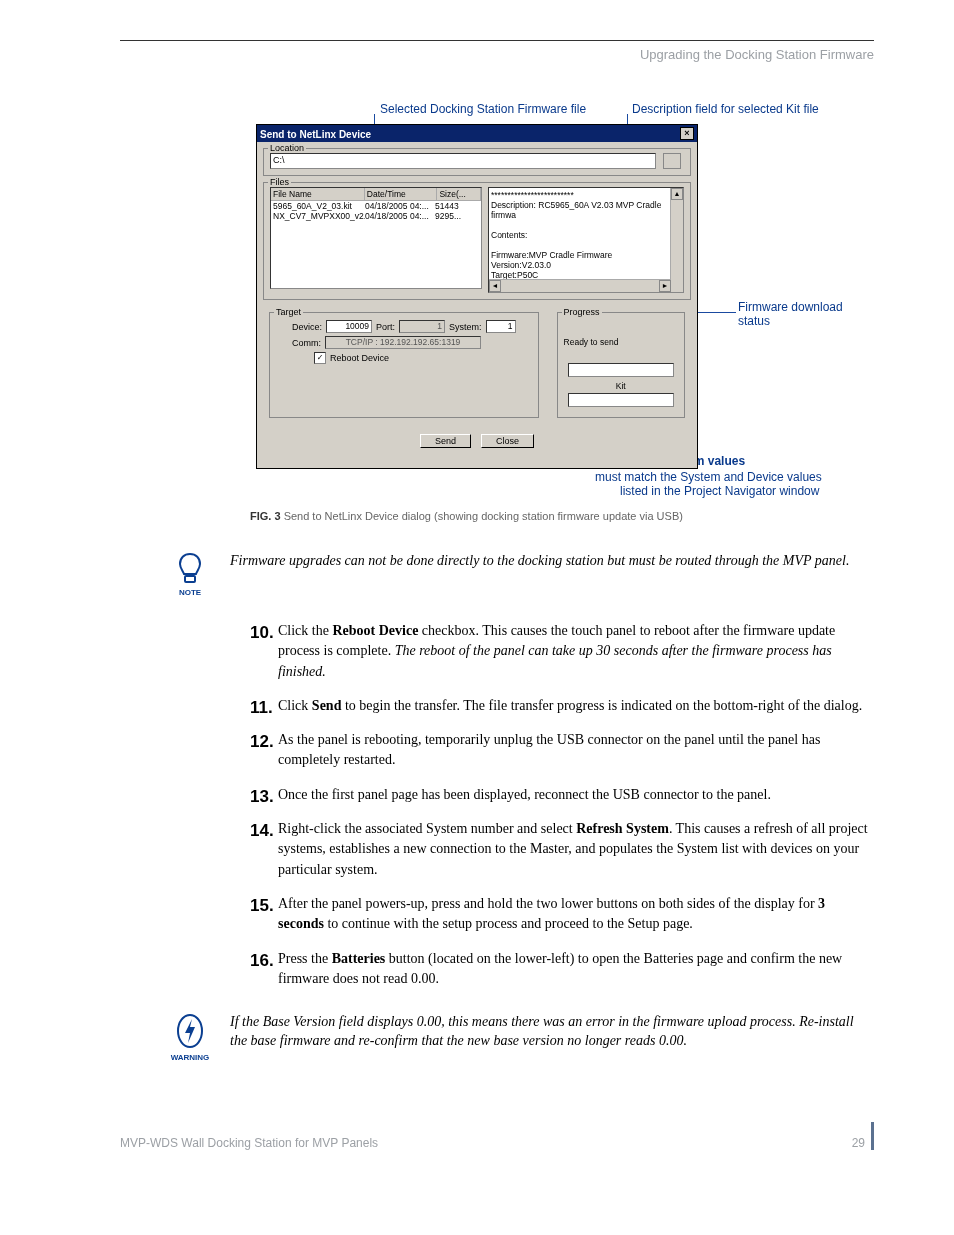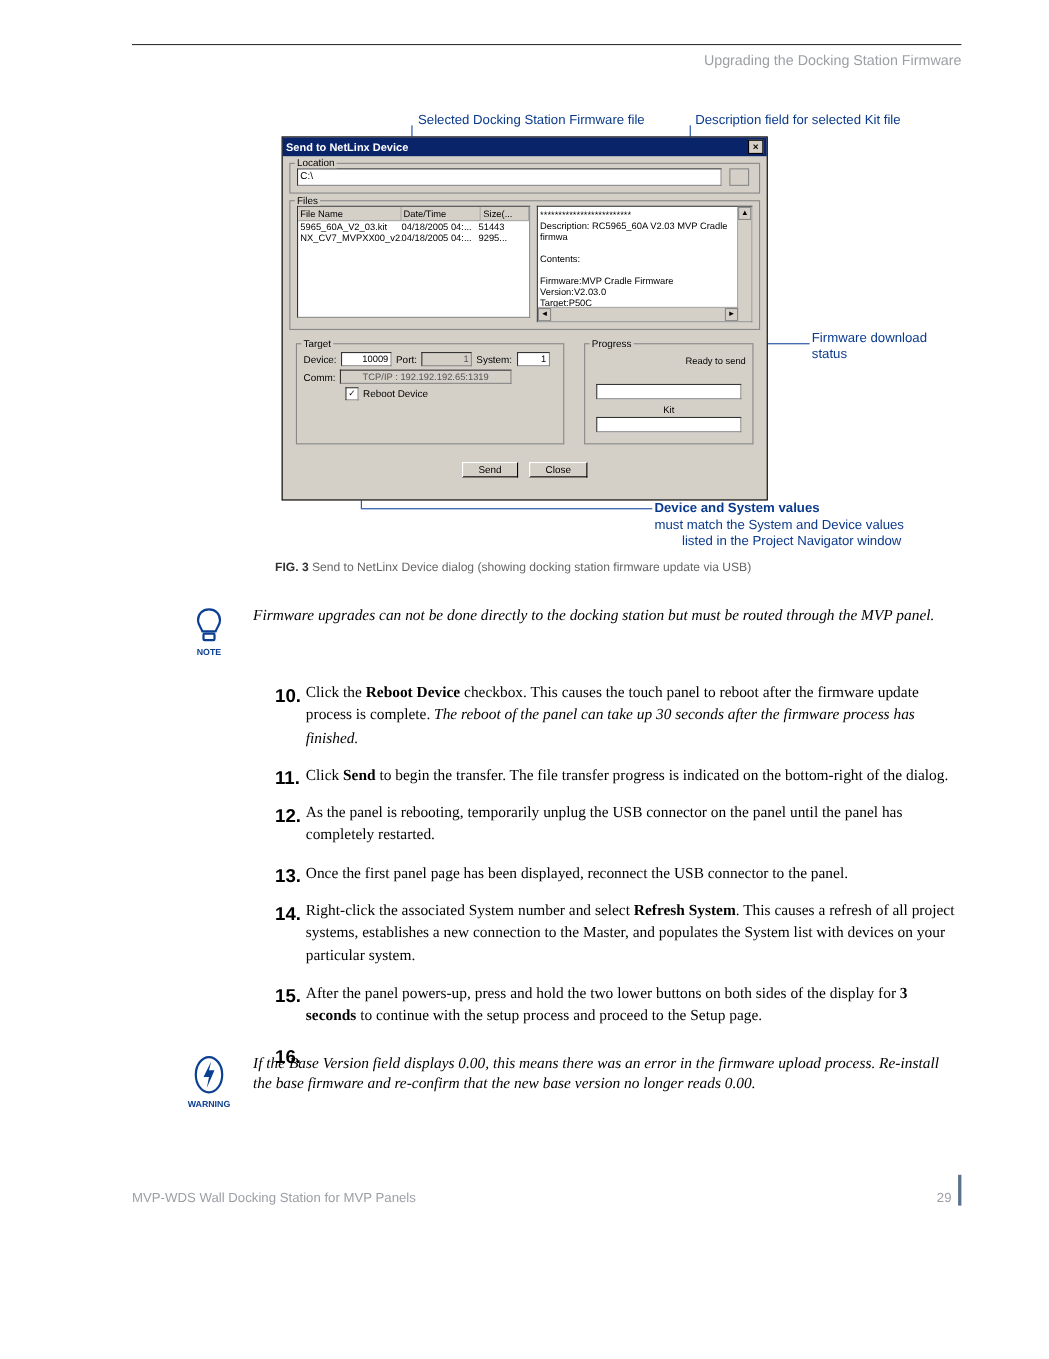--- a/index.html
+++ b/index.html
@@ -154,21 +154,21 @@
     display: flex;
     gap: 6px;
     margin: 0 6px 6px;
   }
   .target-fs {
     flex: 0 0 230px;
   }
   .prog-fs {
     flex: 1;
   }
-  .tf-row { display:flex; align-items:center; gap:4px; margin:3px 0; font-size:9px;}
+  .tf-row { display:flex; align-items:center; gap:4px; margin:3px 16px; font-size:9px;}
   .tf-input {
     background:#fff; border:1px inset #888; width:40px; height:11px; font-size:8.5px; text-align:right; padding:0 2px;
   }
   .tf-input.ro { background:#d4d0c8; color:#555; }
   .cb { width:10px; height:10px; background:#fff; border:1px inset #888; display:inline-block; text-align:center; line-height:9px; font-size:8px; }
   .prog-bar { background:#fff; border:1px inset #888; height:12px; margin:16px 4px 4px;}
   .btn {
     background:#d4d0c8; border:1px solid #000; border-top-color:#fff; border-left-color:#fff;
     padding:1px 14px; font-size:9px; font-family:inherit;
   }
@@ -336,21 +336,21 @@
             <span>Comm:</span>
             <span class="tf-input ro" style="width:150px; text-align:center;">TCP/IP : 192.192.192.65:1319</span>
           </div>
           <div class="tf-row" style="margin-left:38px;">
             <span class="cb">✓</span>
             <span>Reboot Device</span>
           </div>
         </div>
         <div class="fieldset prog-fs">
           <span class="legend">Progress</span>
-          <div style="text-align:right; font-size:8.5px; margin-top:6px;">Ready to send</div>
+          <div style="text-align:left; font-size:8.5px; margin-top:20px;">Ready to send</div>
           <div class="prog-bar"></div>
           <div style="text-align:center; font-size:8.5px;">Kit</div>
           <div class="prog-bar" style="margin-top:2px;"></div>
         </div>
       </div>
 
       <div class="btn-row">
         <button class="btn">Send</button>
         &nbsp;&nbsp;
         <button class="btn">Close</button>
@@ -373,21 +373,21 @@
     <div class="note-text">Firmware upgrades can not be done directly to the docking station but must be routed through the MVP panel.</div>
   </div>
 
   <ol class="steps">
     <li><span class="num">10.</span><span>Click the <b>Reboot Device</b> checkbox. This causes the touch panel to reboot after the firmware update process is complete. <i>The reboot of the panel can take up 30 seconds after the firmware process has finished.</i></span></li>
     <li><span class="num">11.</span><span>Click <b>Send</b> to begin the transfer. The file transfer progress is indicated on the bottom-right of the dialog.</span></li>
     <li><span class="num">12.</span><span>As the panel is rebooting, temporarily unplug the USB connector on the panel until the panel has completely restarted.</span></li>
     <li><span class="num">13.</span><span>Once the first panel page has been displayed, reconnect the USB connector to the panel.</span></li>
     <li><span class="num">14.</span><span>Right-click the associated System number and select <b>Refresh System</b>. This causes a refresh of all project systems, establishes a new connection to the Master, and populates the System list with devices on your particular system.</span></li>
     <li><span class="num">15.</span><span>After the panel powers-up, press and hold the two lower buttons on both sides of the display for <b>3 seconds</b> to continue with the setup process and proceed to the Setup page.</span></li>
-    <li><span class="num">16.</span></li>
+    <li><span class="num">16.</span><span>Press the <b>Batteries</b> button (located on the lower-left) to open the Batteries page and confirm the new firmware does not read 0.00.</span></li>
   </ol>
 
   <div class="note-row">
     <div class="note-icon warn-icon">
       <svg width="30" height="38" viewBox="0 0 30 38">
         <ellipse cx="15" cy="18" rx="12" ry="16" fill="none" stroke="#0b3f91" stroke-width="2"></ellipse>
         <path d="M17 6 L10 20 L15 20 L13 30 L20 14 L15 14 Z" fill="#0b3f91"></path>
       </svg>
       <span>WARNING</span>
     </div>

